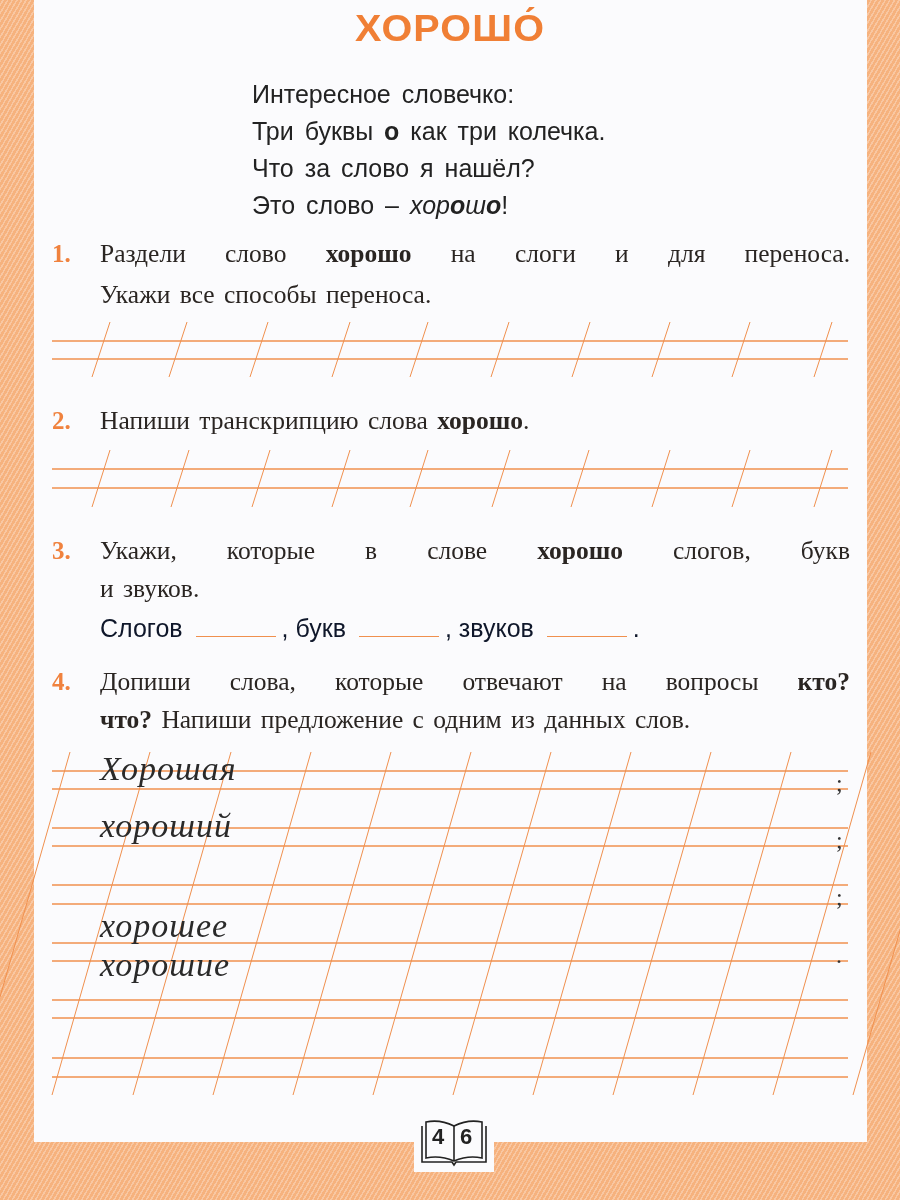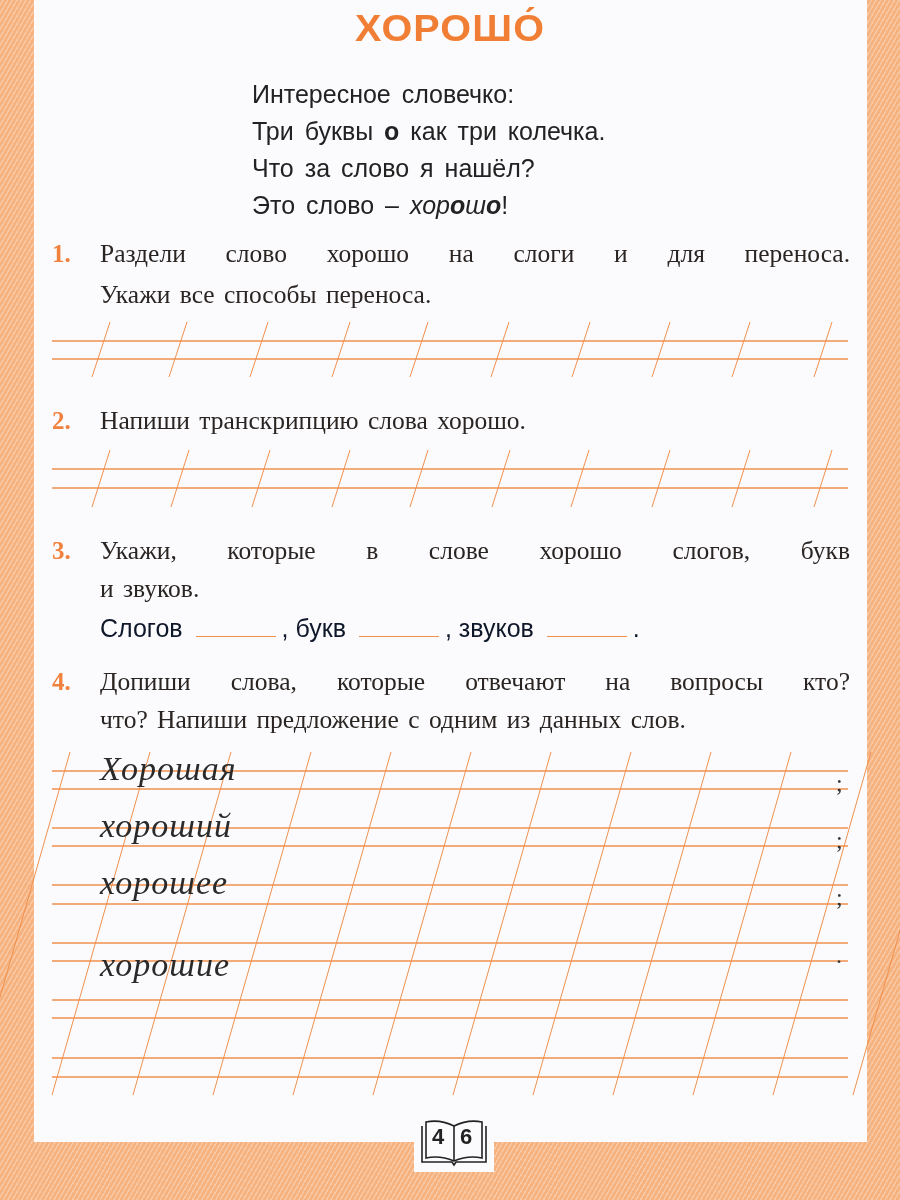--- a/index.html
+++ b/index.html
@@ -28,21 +28,21 @@
   .qnum {
     position:absolute; left:52px; font-family:"Liberation Serif", serif;
     font-weight:bold; font-size:25px; color:#f0823e;
   }
   .qtext {
     position:absolute; left:100px; width:750px;
     font-family:"Liberation Serif", serif; font-size:25.5px; color:#2a2522;
     white-space:nowrap; word-spacing:3px;
   }
   .qtext.justify { text-align:justify; text-align-last:justify; white-space:normal; }
-  .qtext b { font-weight:normal;margin-top:19px; }
+  .qtext b { font-weight:bold;margin-top:19px; }
   .answers {
     position:absolute; left:100px; top:614px; font-family:"Liberation Sans", sans-serif;
     font-size:25px; color:#0f172a; white-space:nowrap;
   }
   .blank {
     display:inline-block; width:80px; border-bottom:1.5px solid #f0904e; margin:0 6px; vertical-align:baseline;
   }
   svg.lines { position:absolute; left:0; top:0; }
   .cursive {
     position:absolute; font-family:"Liberation Serif", serif; font-style:italic;
@@ -152,21 +152,21 @@
     <line x1="791" y1="752" x2="693" y2="1095"></line>
     <line x1="871" y1="752" x2="773" y2="1095"></line>
     <line x1="951" y1="752" x2="853" y2="1095"></line>
   </g>
 </svg>
 
 <div class="cursive" style="left:100px;top:750px">Хорошая</div>
 <div class="punct" style="top:770px">;</div>
 <div class="cursive" style="left:100px;top:807px">хороший</div>
 <div class="punct" style="top:827px">;</div>
-<div class="cursive" style="left:100px;top:864px">хорошее</div>
+<div class="cursive" style="left:100px;top:907px">хорошее</div>
 <div class="punct" style="top:884px">;</div>
 <div class="cursive" style="left:100px;top:946px">хорошие</div>
 <div class="punct" style="top:942px">.</div>
 
 <div class="pagebox"></div>
 <div class="pagenum">
   <svg width="72" height="50">
     <g fill="none" stroke="#222" stroke-width="1.6">
       <path d="M4 8 L4 44 L34 44 L36 47 L38 44 L68 44 L68 8"></path>
       <path d="M8 4 Q22 1 36 8 Q50 1 64 4 L64 40 Q50 37 36 43 Q22 37 8 40 Z"></path>

